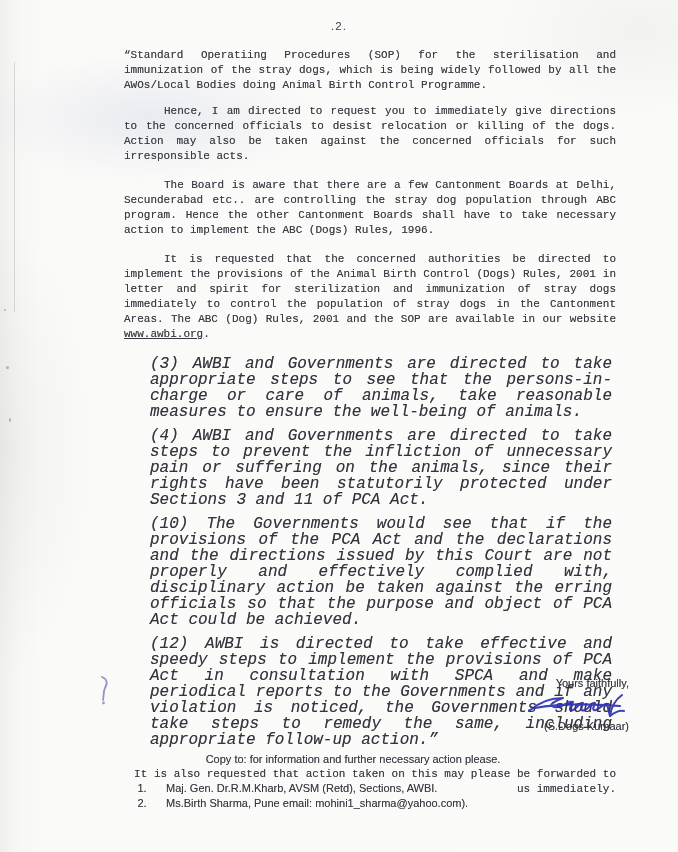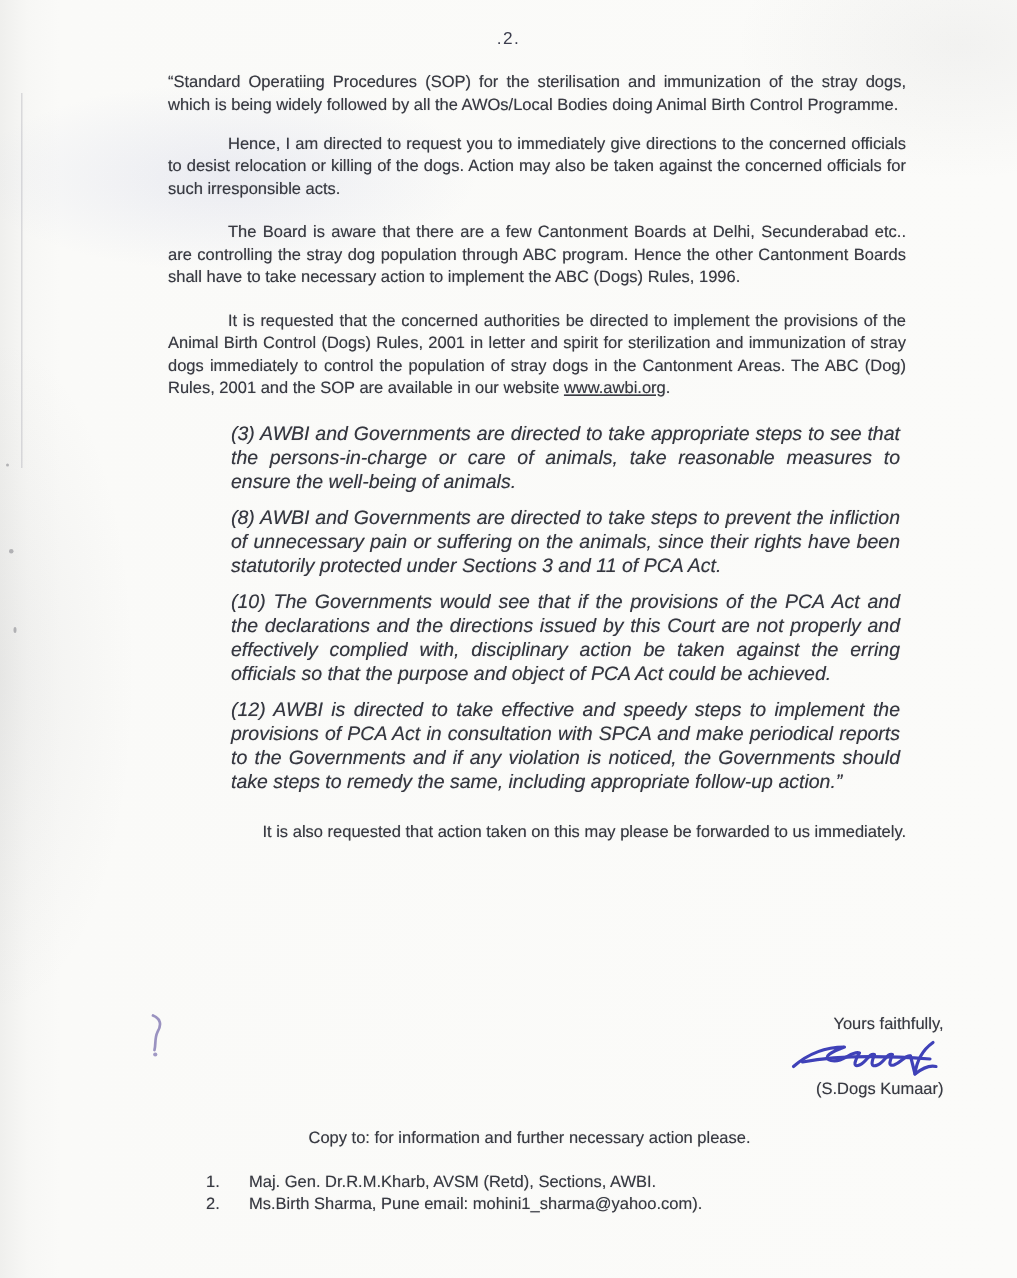--- a/index.html
+++ b/index.html
@@ -26,34 +26,35 @@
   .speck{position:absolute;width:3px;height:3px;border-radius:50%;background:rgba(70,70,80,0.35);}
   .speck.s1{left:6px;top:366px;}
   .speck.s2{left:9px;top:418px;width:2px;height:4px;}
   .speck.s3{left:4px;top:309px;width:2px;height:2px;}
 
   .page-number{
     position:absolute;top:20px;left:0;width:678px;
     text-align:center;font-size:11.5px;color:#3c3e4e;letter-spacing:1px;
   }
   .content{
-    position:absolute;left:112px;top:48px;width:492px;
+    position:absolute;left:124px;top:48px;width:492px;
     font-size:11px;line-height:15px;
     text-align:justify;
     text-shadow:0 0 0.5px rgba(56,58,66,0.55);
+    font-family:Liberation Mono, monospace;
   }
   .content p{margin:0;}
   p.bp{margin-bottom:14px;}
   p.bp.tight{margin-bottom:11px;}
   p.ind{text-indent:40px;}
   p.ind-lg{text-indent:66px;}
   .site-link{color:inherit;text-decoration:underline;cursor:pointer;}
   .quotes{
-    margin-left:42px;margin-right:4px;
-    font-style:italic;font-size:13px;line-height:16px;
+    margin-left:26px;margin-right:4px;
+    font-style:italic;font-size:16px;line-height:16px;
     color:#34363f;
   }
   .quotes p{margin:0 0 8px 0;text-align:justify;}
   p.last-line{margin-top:19px;margin-bottom:0;text-align:right;}
 
   .closing{
     position:absolute;top:676px;right:49px;width:160px;
     text-align:right;font-size:11px;line-height:15px;
     text-shadow:0 0 0.5px rgba(56,58,66,0.5);
   }
@@ -82,21 +83,21 @@
   <div class="page-number">.2.</div>
 
   <div class="content">
     <p class="bp tight">“Standard Operatiing Procedures (SOP) for the sterilisation and immunization of the stray dogs, which is being widely followed by all the AWOs/Local Bodies doing Animal Birth Control Programme.</p>
     <p class="bp ind">Hence, I am directed to request you to immediately give directions to the concerned officials to desist relocation or killing of the dogs. Action may also be taken against the concerned officials for such irresponsible acts.</p>
     <p class="bp ind">The Board is aware that there are a few Cantonment Boards at Delhi, Secunderabad etc.. are controlling the stray dog population through ABC program. Hence the other Cantonment Boards shall have to take necessary action to implement the ABC (Dogs) Rules, 1996.</p>
     <p class="bp ind"><span>It is requested that the concerned authorities be directed to implement the provisions of the Animal Birth Control (Dogs) Rules, 2001 in letter and spirit for sterilization and immunization of stray dogs immediately to control the population of stray dogs in the Cantonment Areas. The ABC (Dog) Rules, 2001 and the SOP are available in our website </span><a class="site-link">www.awbi.org</a><span>.</span></p>
 
     <div class="quotes">
       <p>(3) AWBI and Governments are directed to take appropriate steps to see that the persons-in-charge or care of animals, take reasonable measures to ensure the well-being of animals.</p>
-      <p>(8) AWBI and Governments are directed to take steps to prevent the infliction of unnecessary pain or suffering on the animals, since their rights have been statutorily protected under Sections 3 and 11 of PCA Act.</p>
+      <p>(4) AWBI and Governments are directed to take steps to prevent the infliction of unnecessary pain or suffering on the animals, since their rights have been statutorily protected under Sections 3 and 11 of PCA Act.</p>
       <p>(10) The Governments would see that if the provisions of the PCA Act and the declarations and the directions issued by this Court are not properly and effectively complied with, disciplinary action be taken against the erring officials so that the purpose and object of PCA Act could be achieved.</p>
       <p>(12) AWBI is directed to take effective and speedy steps to implement the provisions of PCA Act in consultation with SPCA and make periodical reports to the Governments and if any violation is noticed, the Governments should take steps to remedy the same, including appropriate follow-up action.”</p>
     </div>
 
     <p class="last-line">It is also requested that action taken on this may please be forwarded to us immediately.</p>
   </div>
 
   <svg class="pen-mark" width="20" height="36" viewBox="0 0 20 36">
     <path d="M6,3 C11,5 12,9 9,14 C7,18 8,22 7,26" fill="none" stroke="#7a6fae" stroke-width="1.8" stroke-linecap="round" opacity="0.75"></path>
     <circle cx="7.5" cy="29" r="1.4" fill="#7a6fae" opacity="0.7"></circle>

